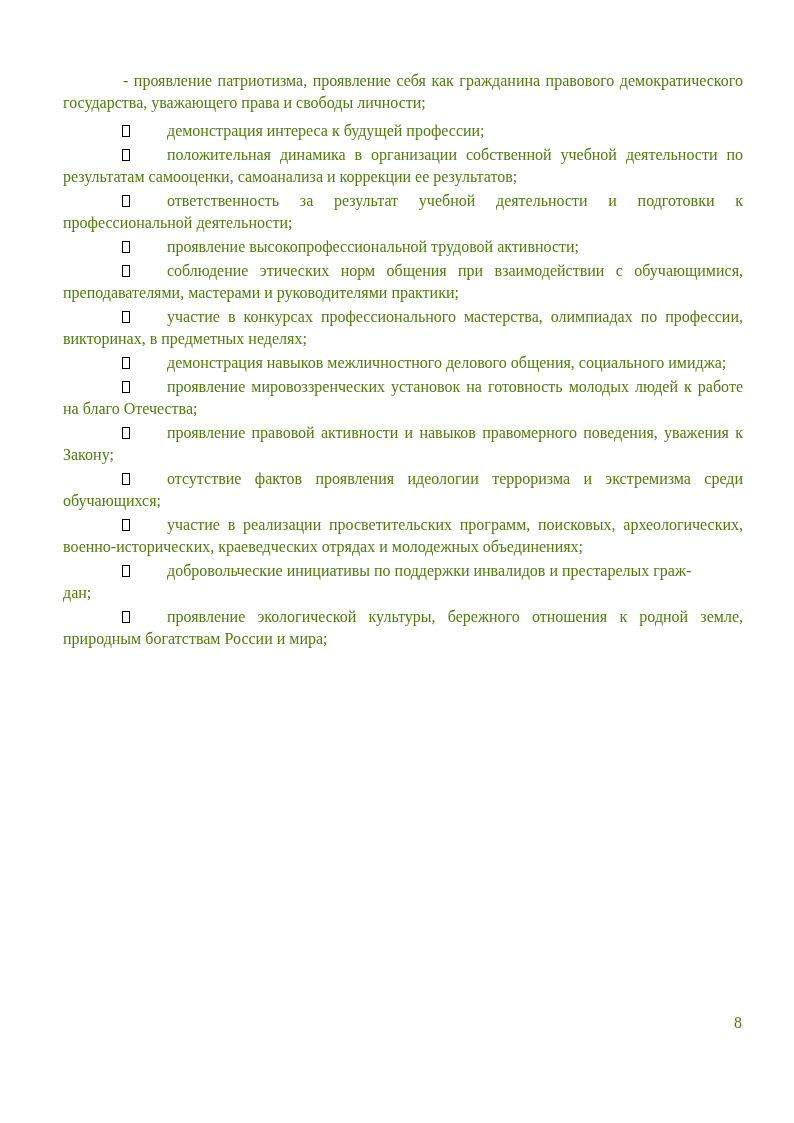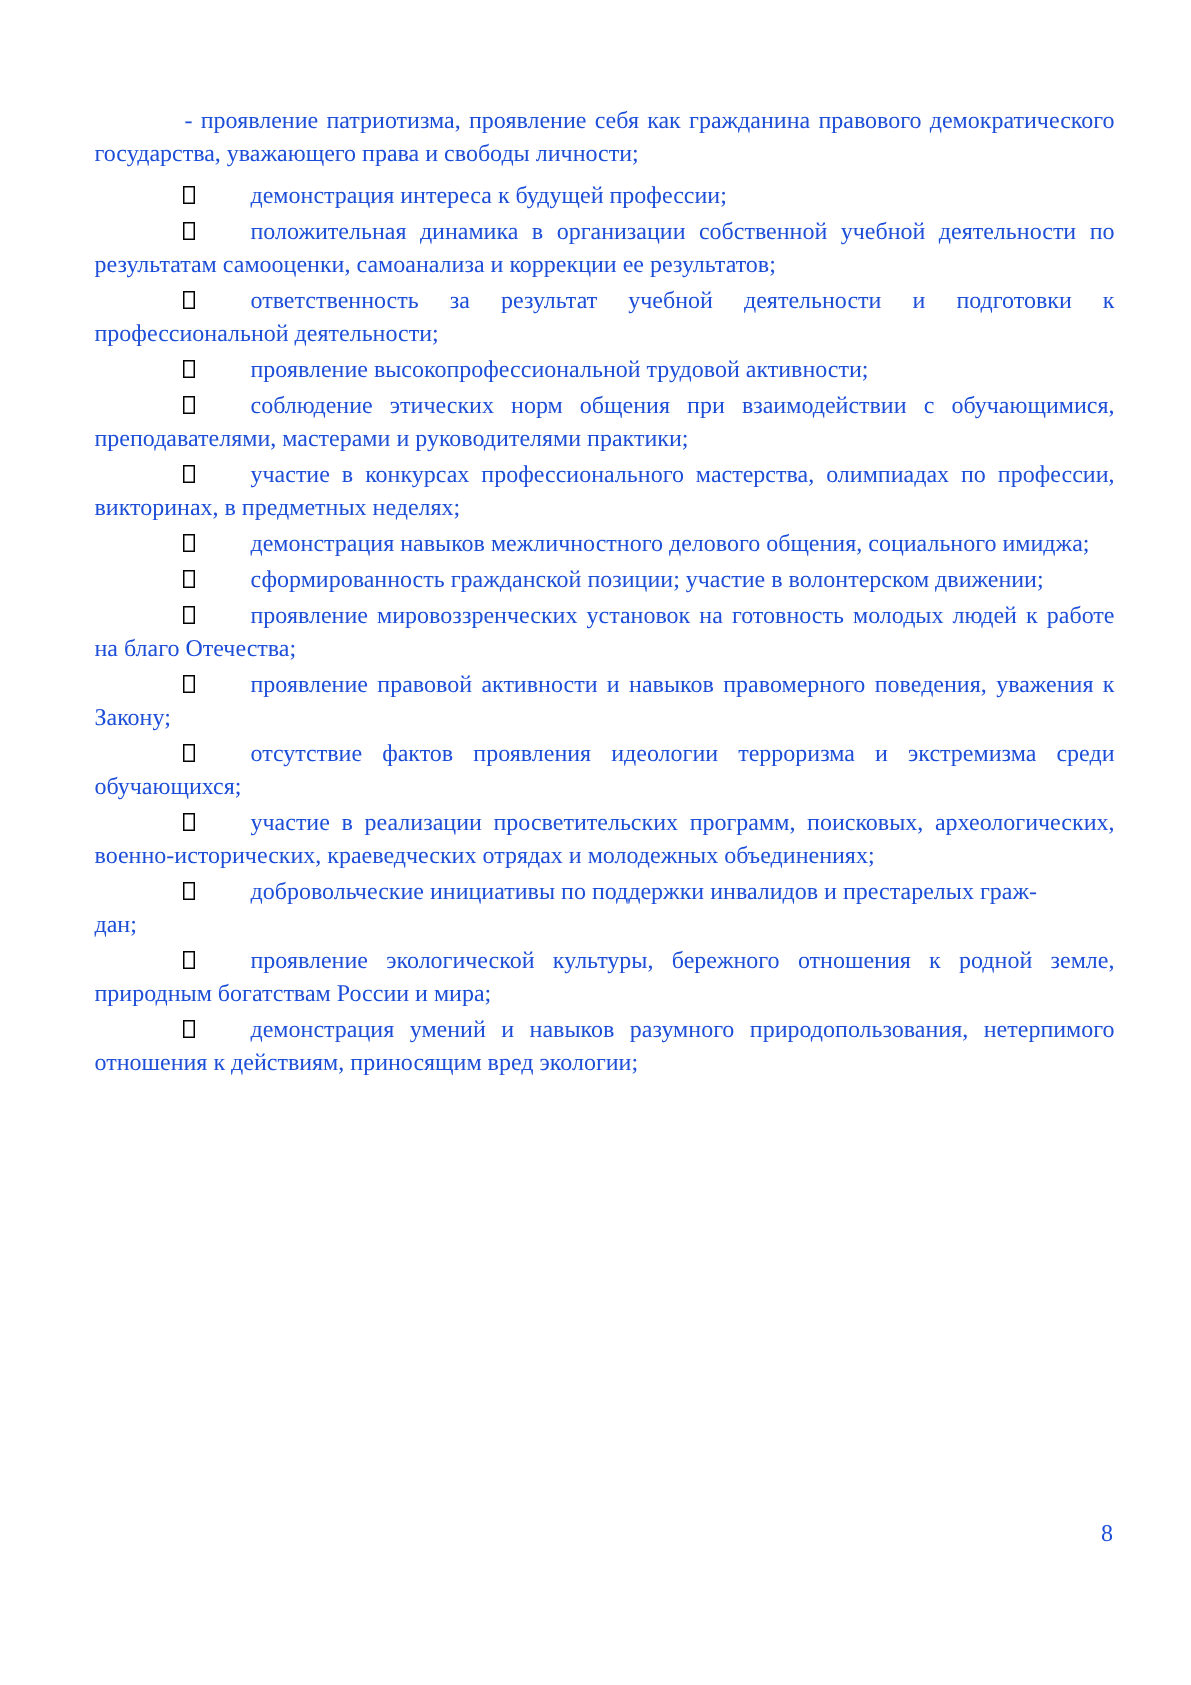--- a/index.html
+++ b/index.html
@@ -5,21 +5,21 @@
   html, body {
     margin: 0;
     padding: 0;
     background: #ffffff;
   }
   .page {
     position: relative;
     width: 794px;
     height: 1123px;
     background: #ffffff;
-    color: #1d4ed8;
+    color: #4d7c0f;
     font-family: "Liberation Serif", serif;
     font-size: 16px;
     overflow: hidden;
   }
   .content {
     position: absolute;
     left: 63px;
     top: 70px;
     width: 680px;
   }
@@ -58,24 +58,22 @@
   <div class="content">
     <p class="intro">- проявление патриотизма, проявление себя как гражданина правового  демократического государства, уважающего права и свободы личности;</p>
     <div>
         <p class="item"><span class="bullet"></span>демонстрация интереса к будущей профессии;</p>
         <p class="item"><span class="bullet"></span>положительная динамика в организации собственной учебной деятельности по результатам самооценки, самоанализа и коррекции ее результатов;</p>
         <p class="item"><span class="bullet"></span>ответственность за результат учебной деятельности и подготовки к профессиональной деятельности;</p>
         <p class="item"><span class="bullet"></span>проявление высокопрофессиональной трудовой активности;</p>
         <p class="item"><span class="bullet"></span>соблюдение этических норм общения при взаимодействии с обучающимися, преподавателями, мастерами и руководителями практики;</p>
         <p class="item"><span class="bullet"></span>участие в конкурсах профессионального мастерства, олимпиадах по профессии, викторинах, в предметных неделях;</p>
         <p class="item"><span class="bullet"></span>демонстрация навыков межличностного делового общения, социального имиджа;</p>
-        <p class="item"><span class="bullet"></span>сформированность гражданской позиции; участие в волонтерском движении;</p>
         <p class="item"><span class="bullet"></span>проявление мировоззренческих установок на готовность молодых людей к работе на благо Отечества;</p>
         <p class="item"><span class="bullet"></span>проявление правовой активности и навыков правомерного поведения, уважения к Закону;</p>
         <p class="item"><span class="bullet"></span>отсутствие фактов проявления идеологии терроризма и экстремизма среди обучающихся;</p>
         <p class="item"><span class="bullet"></span>участие в реализации просветительских программ, поисковых, археологических, военно-исторических, краеведческих отрядах и молодежных объединениях;</p>
         <p class="item"><span class="bullet"></span>добровольческие инициативы по поддержки инвалидов и престарелых граж-<br>дан;</p>
         <p class="item"><span class="bullet"></span>проявление экологической культуры, бережного отношения к родной земле, природным богатствам России и мира;</p>
-        <p class="item"><span class="bullet"></span>демонстрация умений и навыков разумного природопользования, нетерпимого отношения к действиям, приносящим вред экологии;</p>
       </div>
   </div>
   <div class="page-number">8</div>
 </div>
 
 </body></html>

